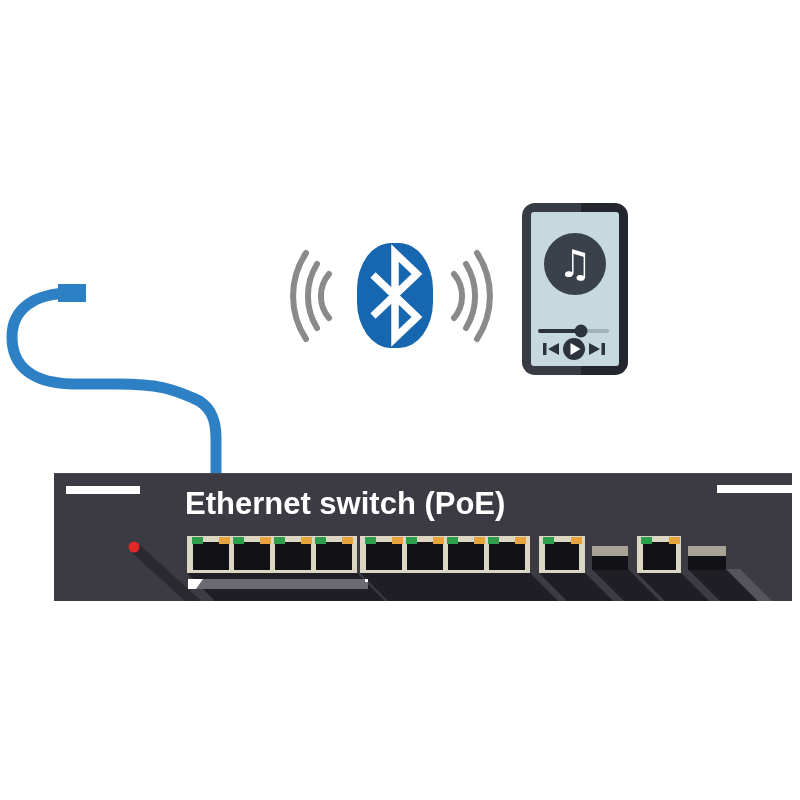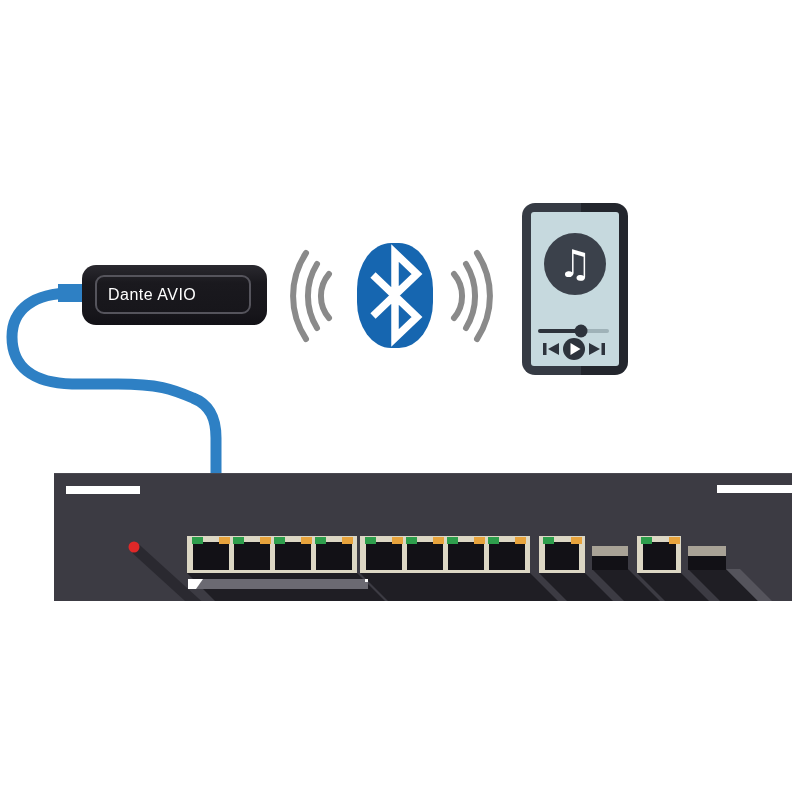--- a/index.html
+++ b/index.html
@@ -51,25 +51,20 @@
     </g>
     <g fill="none" stroke="#8a8a8a" stroke-width="6" stroke-linecap="round">
       <path d="M 477 253 A 78 78 0 0 1 477 339"></path>
       <path d="M 466 264 A 61 61 0 0 1 466 328"></path>
       <path d="M 454 274 A 34 34 0 0 1 454 318"></path>
     </g>
   </svg>
 
   <div id="avio-connector" class="abs"></div>
 
-  <div id="avio-device" class="abs">
-    <div id="avio-outline">
-      <div id="avio-label">Dante AVIO</div>
-    </div>
-  </div>
 
   <div id="bt-badge" class="abs">
     <svg width="76" height="105" viewBox="0 0 76 105" xmlns="http://www.w3.org/2000/svg">
       <path d="M16 32 L60 74 L38 95 L38 10 L60 31 L16 73" fill="none" stroke="#ffffff" stroke-width="7.5" stroke-linejoin="miter"></path>
     </svg>
   </div>
 
   <div id="phone" class="abs">
     <div id="phone-screen">
       <svg width="88" height="154" viewBox="0 0 88 154" xmlns="http://www.w3.org/2000/svg">
@@ -165,15 +160,16 @@
         <rect x="615" y="63" width="11" height="7"></rect>
       </g>
 
       <g>
         <rect x="538" y="72" width="36" height="10" fill="#a8a296"></rect>
         <rect x="538" y="82" width="36" height="14" fill="#121116"></rect>
         <rect x="634" y="72" width="38" height="10" fill="#a8a296"></rect>
         <rect x="634" y="82" width="38" height="14" fill="#121116"></rect>
       </g>
     </svg>
+    <div id="switch-title">Ethernet switch (PoE)</div>
   </div>
 
 </div>
 
 </body></html>

